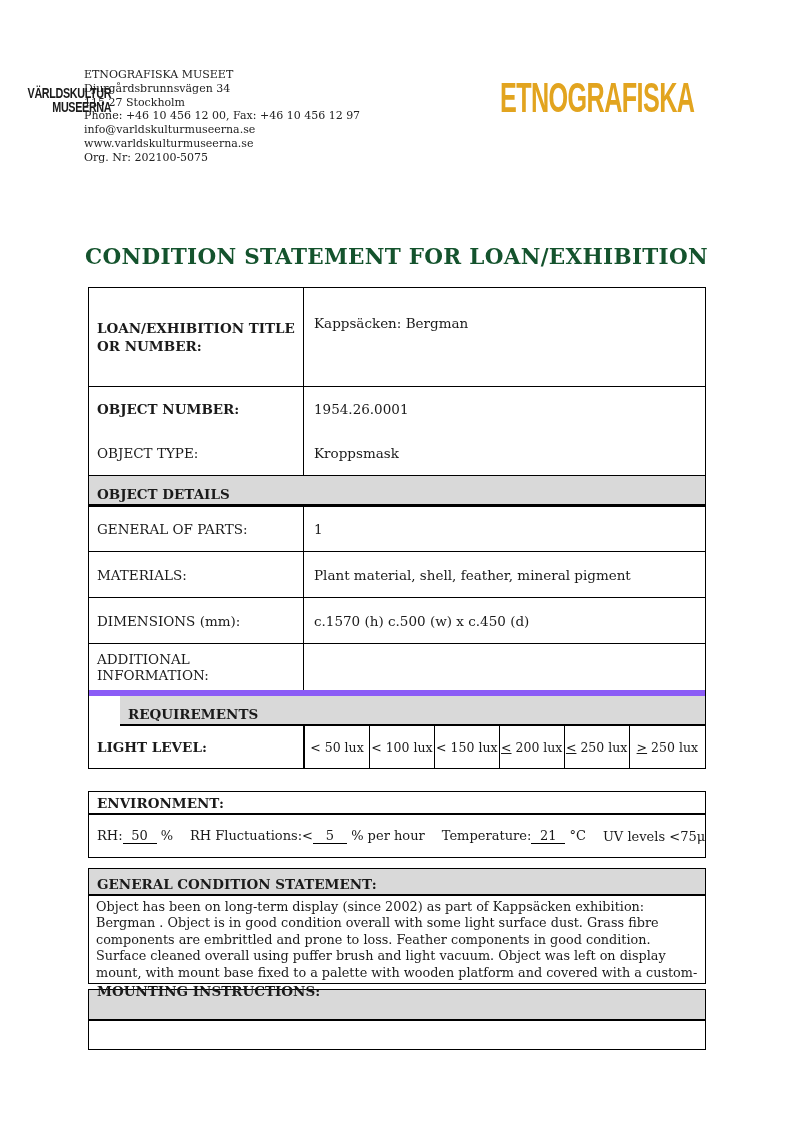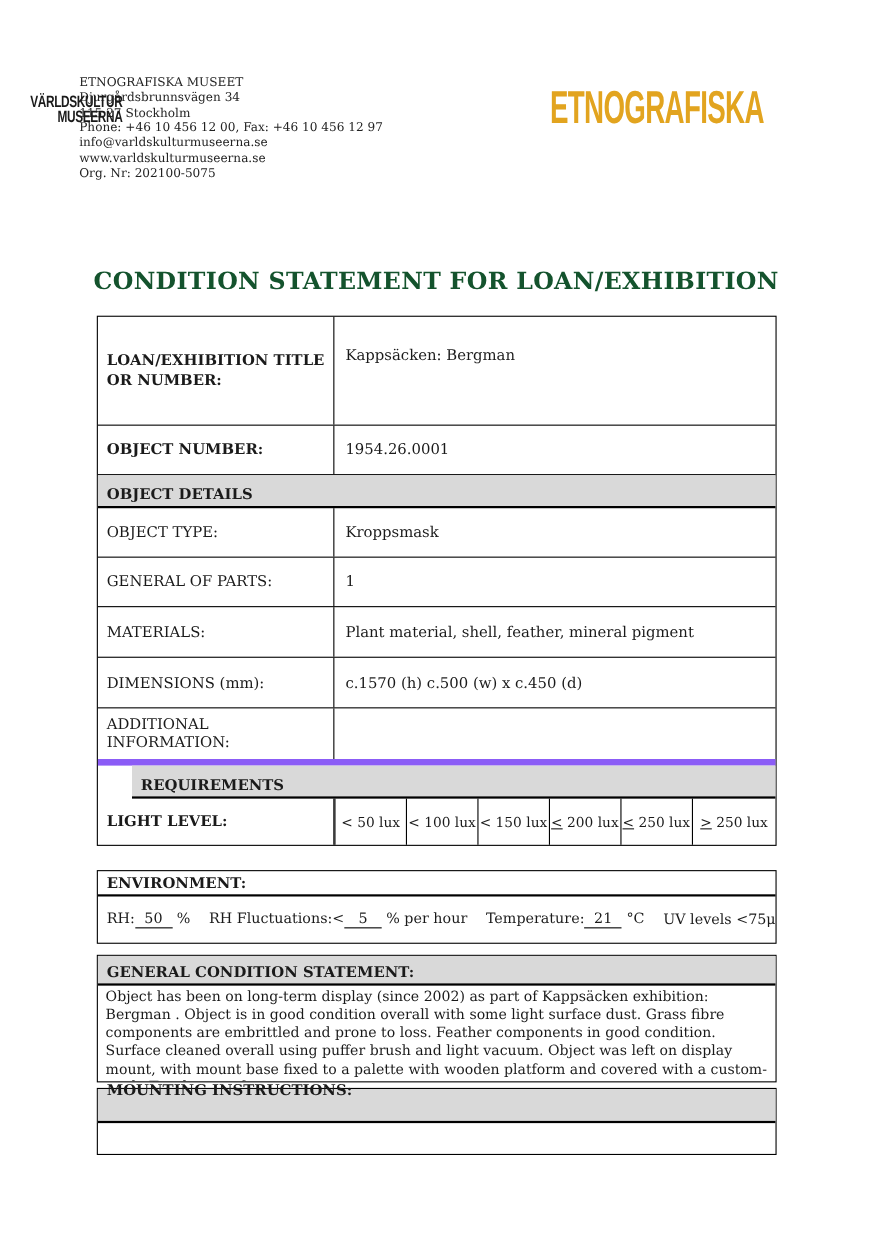--- a/index.html
+++ b/index.html
@@ -3,21 +3,21 @@
 <meta charset="utf-8">
 <style>
   * { margin:0; padding:0; box-sizing:border-box; }
   html,body { background:#ffffff; }
   .page {
     position:relative; width:793px; height:1122px; background:#ffffff;
     font-family:"DejaVu Serif", serif; color:#1a1a1a; overflow:hidden;
   }
 
   
-  .letterhead { position:absolute; left:72px; top:68px; font-size:11px; line-height:13.8px; color:#222; }
+  .letterhead { position:absolute; left:84px; top:68px; font-size:11px; line-height:13.8px; color:#222; }
 
   
   .logo { position:absolute; left:404px; top:80px; height:44px; }
   .logo-left {
     position:absolute; right:293px; top:6px; text-align:right;
     font-family:"Liberation Sans", sans-serif; font-weight:700; color:#1a1a1a;
     font-size:15px; line-height:13.5px; letter-spacing:-0.5px;
     transform:scaleX(0.72); transform-origin:right top; white-space:nowrap;
   }
   .logo-word {
@@ -118,27 +118,27 @@
       <div class="row r-loan h98">
         <div class="cell c-label bold">LOAN/EXHIBITION TITLE OR NUMBER:</div>
         <div class="cell c-value">Kappsäcken: Bergman</div>
       </div>
 
       <div class="row h45">
         <div class="cell c-label bold">OBJECT NUMBER:</div>
         <div class="cell c-value">1954.26.0001</div>
       </div>
 
-      <div class="row" style="border-top:1px solid #000;">
-        <div class="band" style="flex:1">OBJECT DETAILS</div>
-      </div>
-
       <div class="row h44" style="border-top:none;">
         <div class="cell c-label">OBJECT TYPE:</div>
         <div class="cell c-value">Kroppsmask</div>
+      </div>
+
+      <div class="row" style="border-top:1px solid #000;">
+        <div class="band" style="flex:1">OBJECT DETAILS</div>
       </div>
 
       <div class="row h45">
         <div class="cell c-label">GENERAL OF PARTS:</div>
         <div class="cell c-value">1</div>
       </div>
 
       <div class="row h46">
         <div class="cell c-label">MATERIALS:</div>
         <div class="cell c-value">Plant material, shell, feather, mineral pigment</div>

